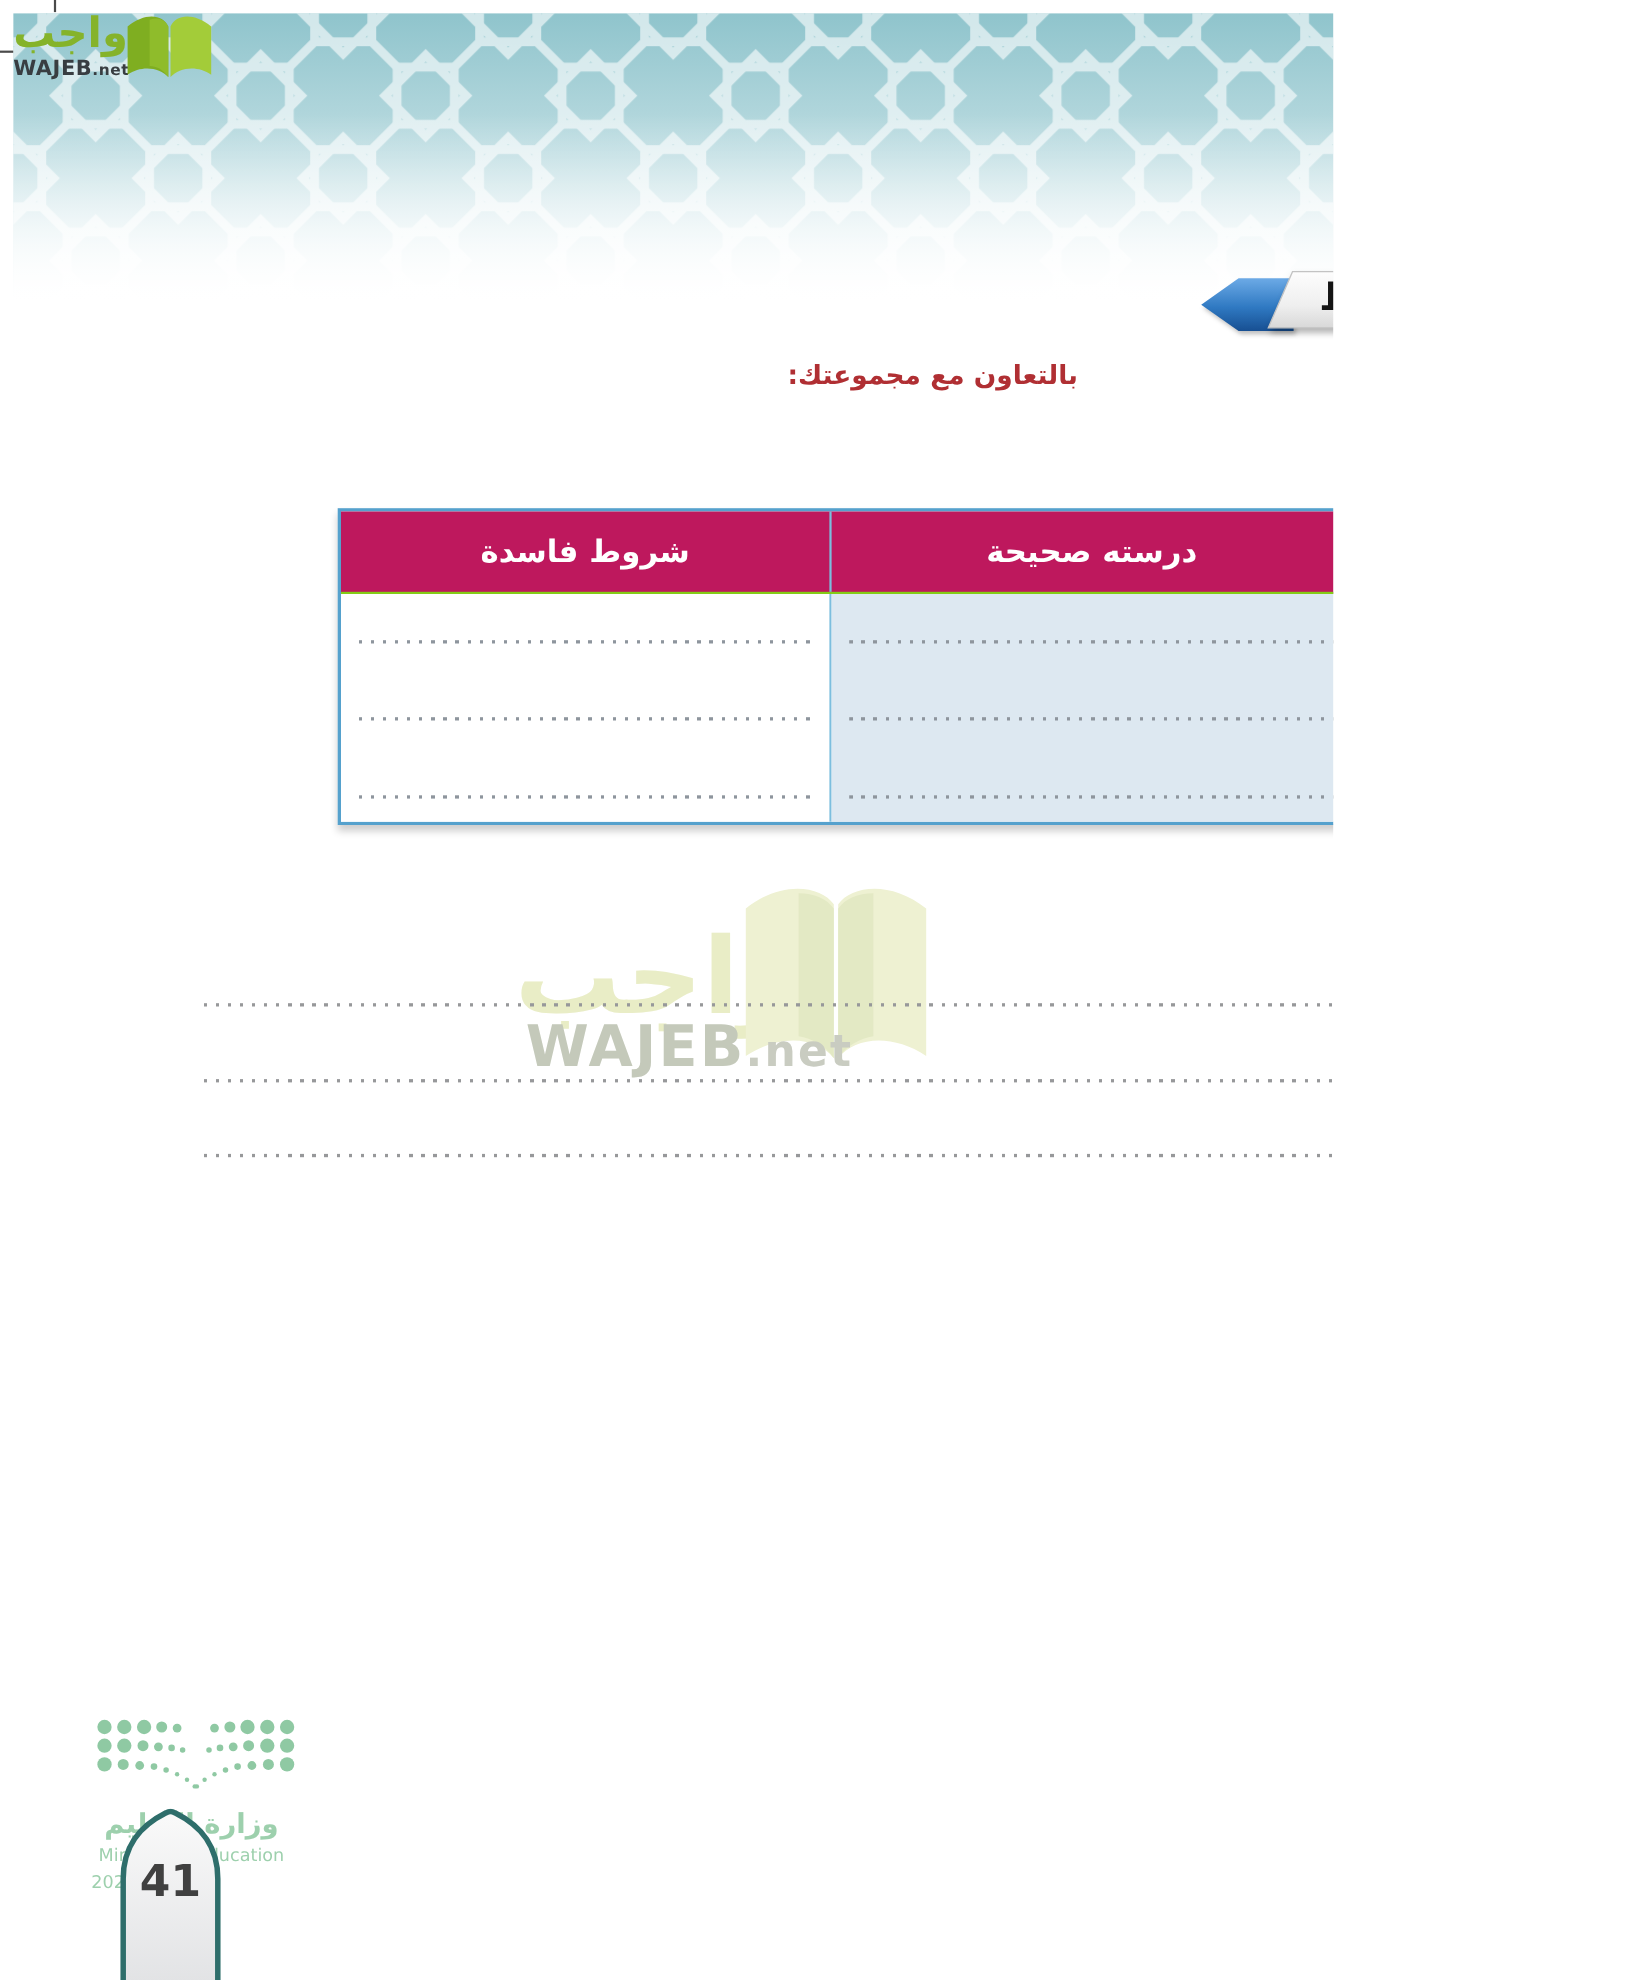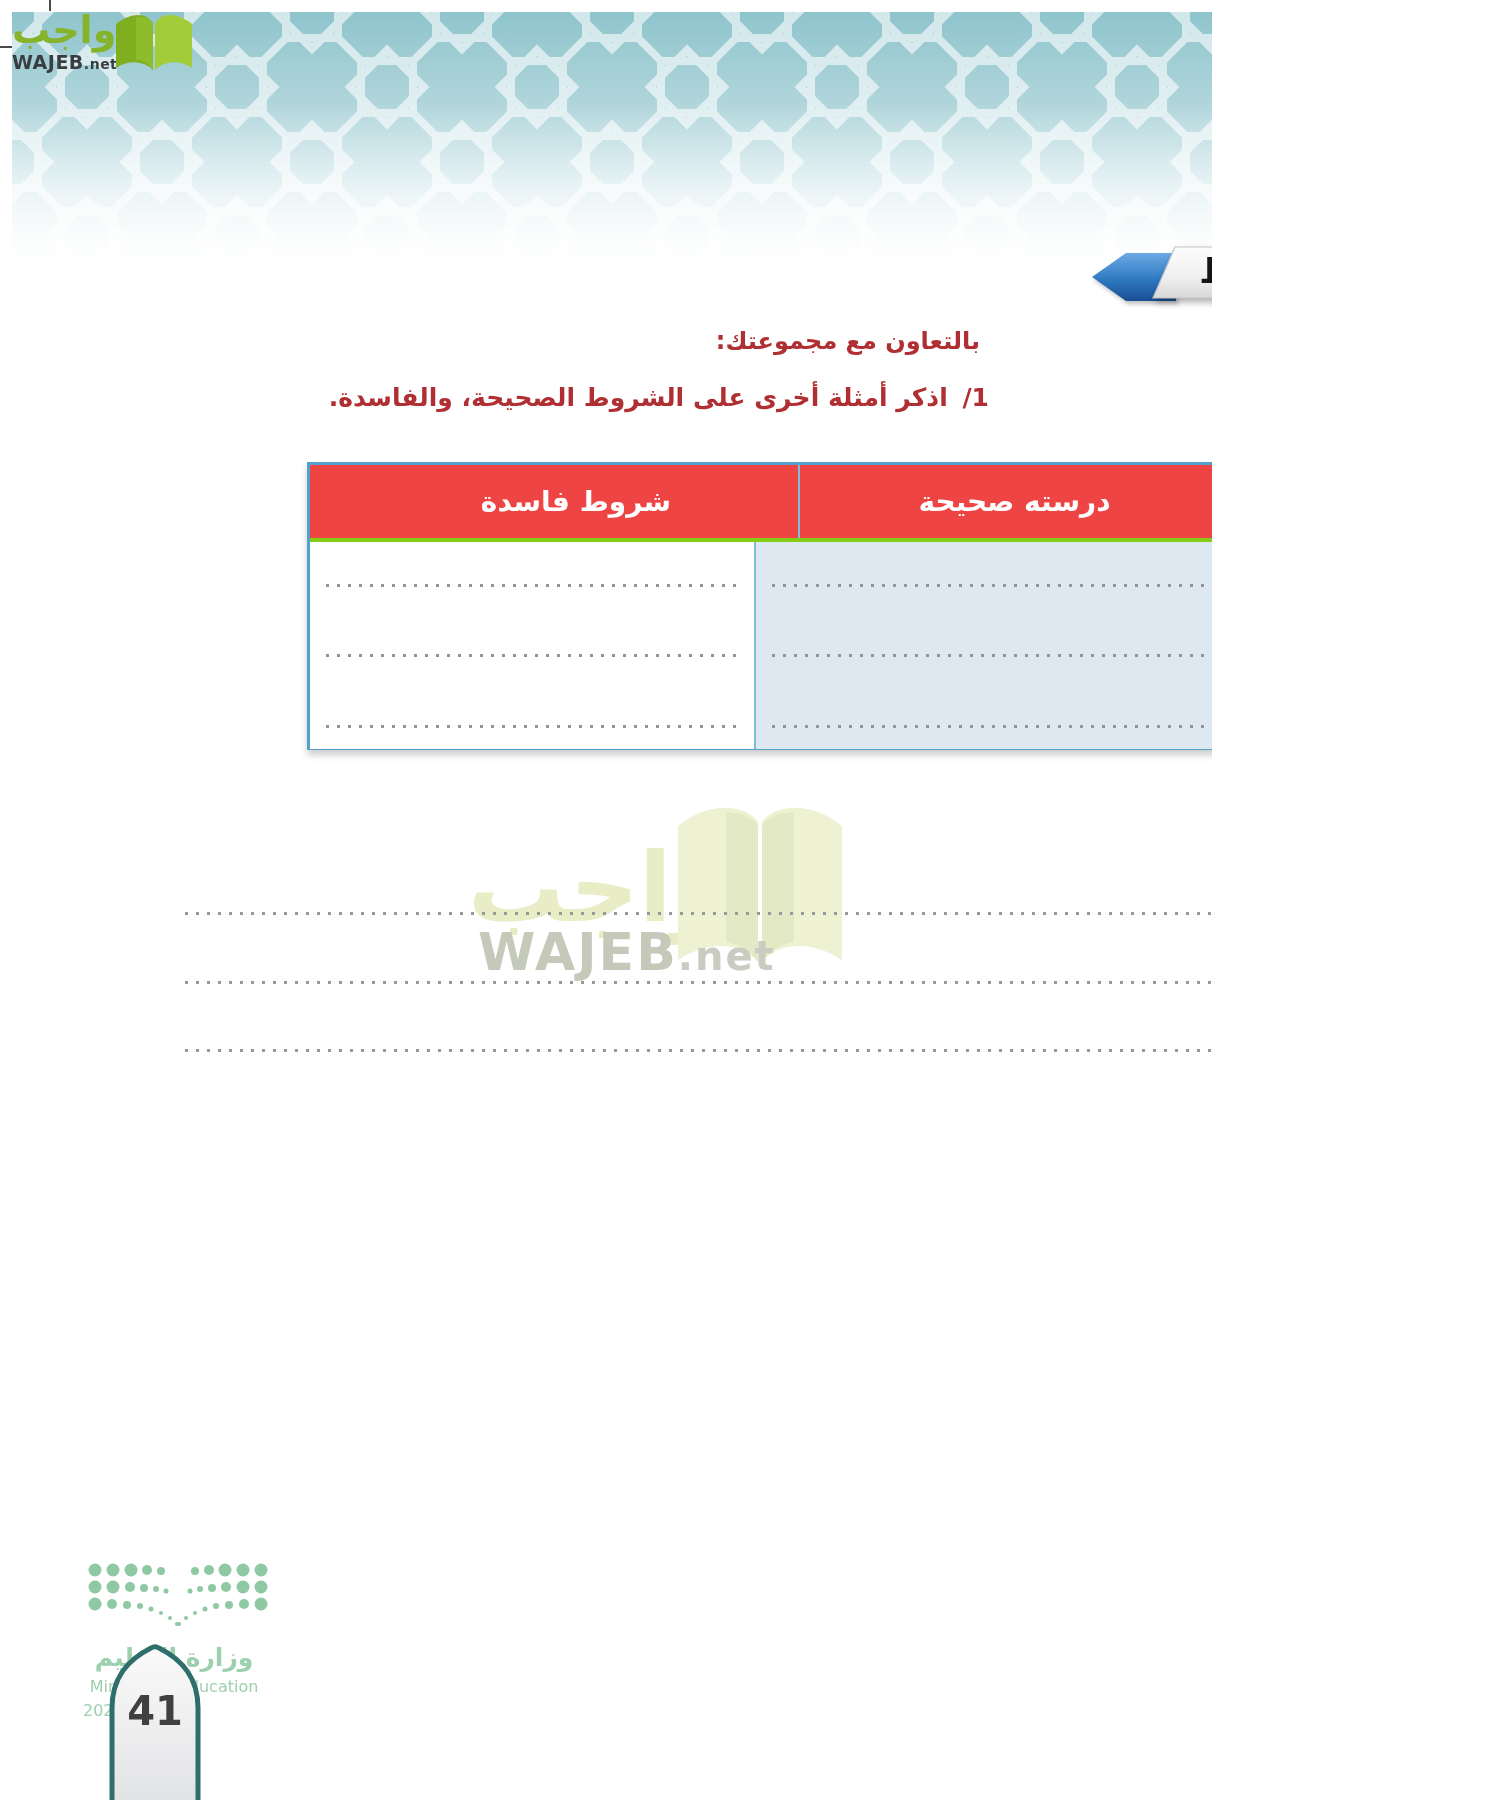--- a/index.html
+++ b/index.html
@@ -31,21 +31,21 @@
   .red-line{direction:rtl;white-space:nowrap;color:#b02f33;font-weight:bold;z-index:5;}
   #intro-line{right:232px;top:327px;font-size:24px;}
   .q-line{font-size:25px;}
   #q1-line{right:223px;top:383px;}
   #q2-line{right:223px;top:829px;}
   .q-num{padding-left:6px;}
 
   
   #answers-table{left:307px;top:462px;width:925px;height:288px;border:3px solid #55a1cd;
       box-sizing:border-box;box-shadow:0 5px 7px rgba(0,0,0,0.20);background:#fff;z-index:4;}
-  #answers-table .thead{display:flex;height:73px;background:#ef4444;border-bottom:4px solid #84cc16;padding-left:44px;}
+  #answers-table .thead{display:flex;height:73px;background:#be185d;border-bottom:2px solid #84cc16;}
   #answers-table .th{display:flex;align-items:center;justify-content:center;color:#ffffff;
       font-weight:bold;font-size:28px;direction:rtl;}
   .th-left{width:446px;border-right:2px solid #7cbede;box-sizing:border-box;}
   .th-right{flex:1;}
   #answers-table .tbody{display:flex;height:144px;height:calc(100% - 75px);}
   .cell{position:relative;box-sizing:border-box;}
   .cell-left{width:446px;background:#ffffff;border-right:2px solid #7cbede;}
   .cell-right{flex:1;background:#dde8f1;}
   .dotline{position:absolute;left:16px;right:12px;height:3px;
       background:repeating-linear-gradient(to right,#8e959d 0 3px,transparent 3px 11px);}
@@ -143,24 +143,20 @@
           <stop offset="1" stop-color="#d8d8d8"></stop>
         </linearGradient>
       </defs>
       <path d="M30,1 L162,1 Q174,1 174,13 L174,41 Q174,52 162,52 L8,52 Z" fill="url(#tabgrad)" stroke="#c3c3c3" stroke-width="1.2"></path>
     </svg>
     <span class="label">نشــاط</span>
   </div>
 
   <div id="intro-line" class="abs red-line">بالتعاون مع مجموعتك:</div>
 
-  <div id="q1-line" class="abs red-line q-line">
-    <span class="q-num">1/</span>
-    <span>اذكر أمثلة أخرى على الشروط الصحيحة، والفاسدة.</span>
-  </div>
 
   <div id="answers-table" class="abs">
     <div class="thead">
       <div class="th th-left">شروط فاسدة</div>
       <div class="th th-right">درسته صحيحة</div>
     </div>
     <div class="tbody">
       <div class="cell cell-left">
         <div class="dotline dl-1"></div>
         <div class="dotline dl-2"></div>

